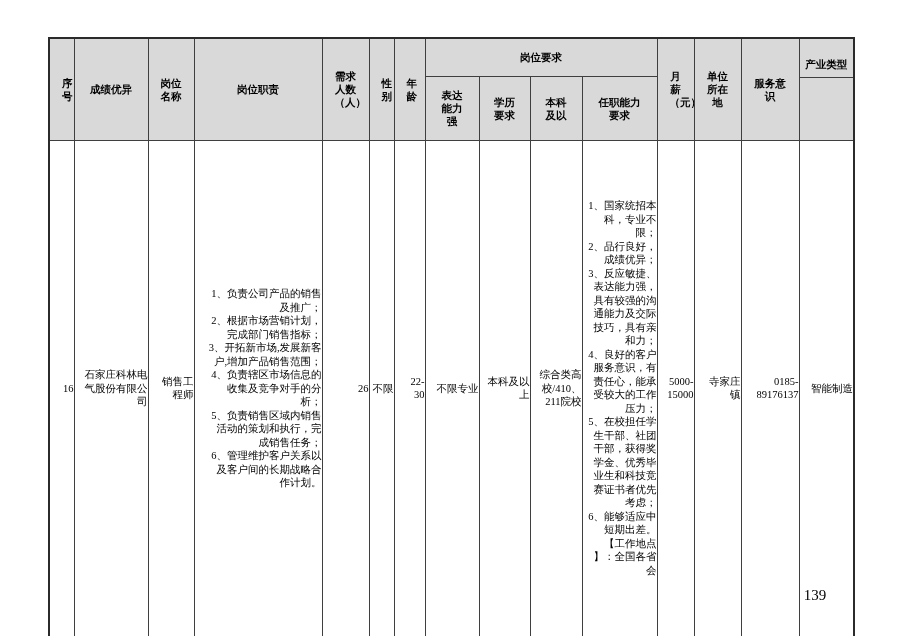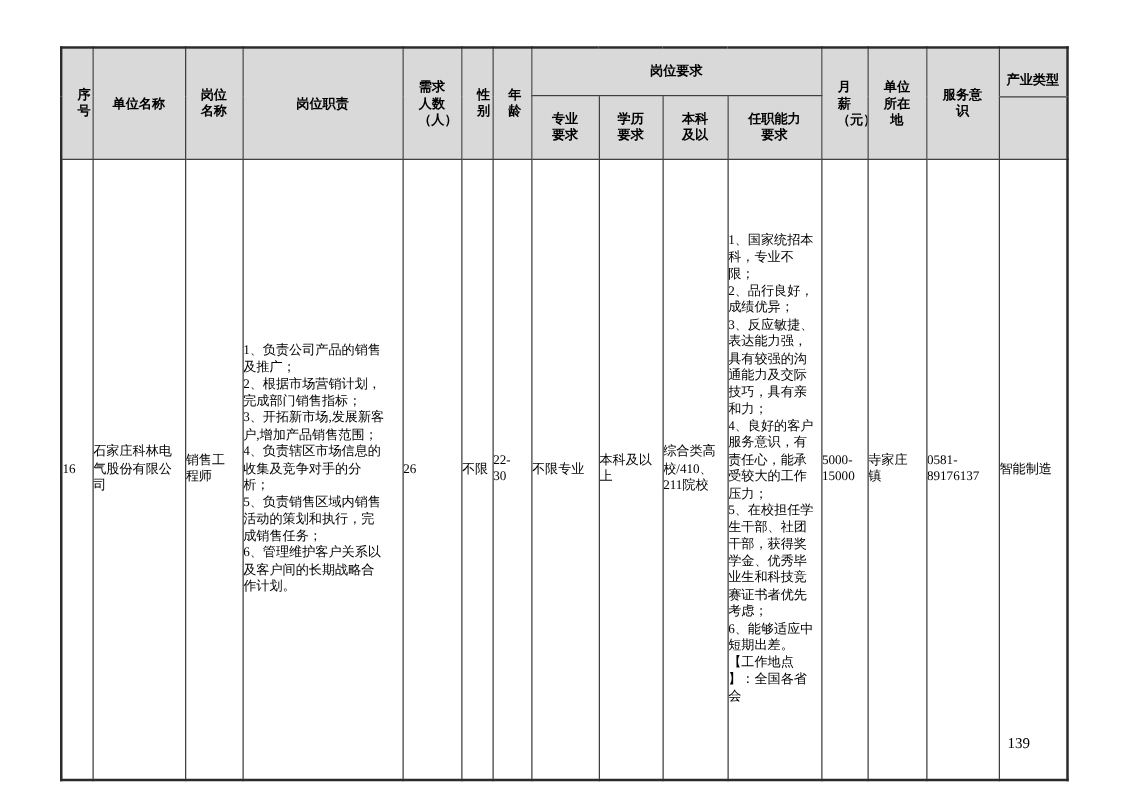--- a/index.html
+++ b/index.html
@@ -30,37 +30,37 @@
     padding:12px;
     font-family:"Liberation Sans",sans-serif;
   }
   tr.h1{height:16px;}
   tr.h2{height:29px;}
   tr.data-row{height:496px;}
   table.recruit td{
     font-family:"Liberation Serif",serif;
     font-size:10.5px;
     line-height:13.5px;
-    text-align:left;
+    text-align:right;
     vertical-align:middle;
     padding:0;
     margin-top:13px;
   }
   td.left-text{text-align:left;padding:0 2px;}
   .th-industry{padding:0 !important;vertical-align:top !important;margin-left:48px;}
   .ind-top{
     height:25px;border-bottom:1px solid #3f3f3f;
     display:flex;align-items:center;justify-content:center;
   }
   .ind-bottom{height:18px;}
   .page-number{
     position:absolute;left:790px;top:587px;width:50px;
     text-align:center;
     font-family:"Liberation Serif",serif;
-    font-size:12px;
+    font-size:15px;
   }
 </style>
 </head>
 <body>
 
 <div class="doc-page">
 
   <table class="recruit">
     <colgroup>
       <col style="width:25px">
@@ -75,42 +75,42 @@
       <col style="width:52px">
         <col style="width:75px">
         <col style="width:37px">
       <col style="width:47px">
         <col style="width:58px">
         <col style="width:55px">
     </colgroup>
     <thead>
       <tr class="h1">
         <th rowspan="2">序号</th>
-        <th rowspan="2">单位名称</th>
+        <th rowspan="2">成绩优异</th>
         <th rowspan="2">岗位
 名称</th>
         <th rowspan="2">岗位职责</th>
         <th rowspan="2">需求人数
 （人）</th>
         <th rowspan="2">性
 别</th>
         <th rowspan="2">年龄</th>
         <th colspan="4">岗位要求</th>
         <th rowspan="2">月薪
 （元）</th>
         <th rowspan="2">单位
 所在地</th>
         <th rowspan="2">服务意识</th>
         <th rowspan="2" class="th-industry">
           <div class="ind-top">产业类型</div>
           <div class="ind-bottom"></div>
         </th>
       </tr>
       <tr class="h2">
-        <th>专业要求</th>
+        <th>表达能力强</th>
         <th>学历要求</th>
         <th>本科及以</th>
         <th>任职能力要求</th>
       </tr>
     </thead>
     <tbody>
       <tr class="data-row">
         <td>16</td>
         <td>石家庄科林电
 气股份有限公
@@ -167,21 +167,21 @@
 考虑；
 6、能够适应中
 短期出差。
 【工作地点
 】：全国各省
 会</td>
         <td>5000-
 15000</td>
         <td>寺家庄
 镇</td>
-        <td>0581-
+        <td>0185-
 89176137</td>
         <td>智能制造</td>
       </tr>
     </tbody>
   </table>
 
   <div class="page-number">139</div>
 </div>
 
 </body></html>

